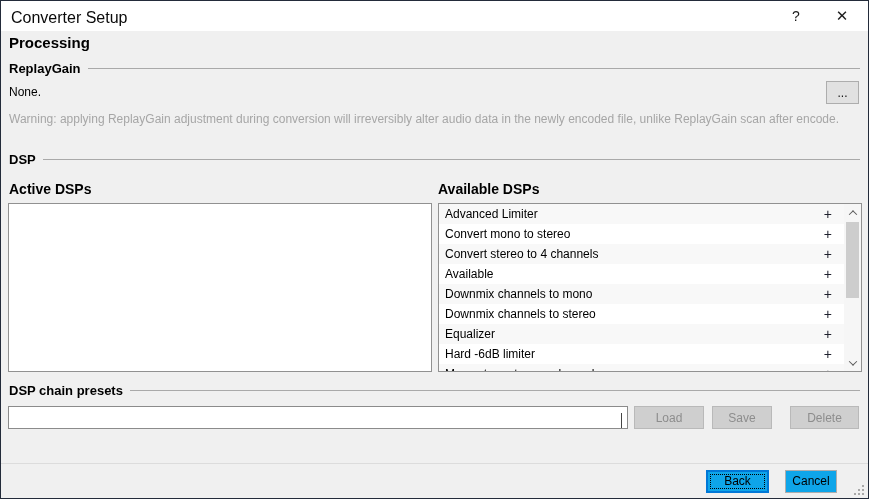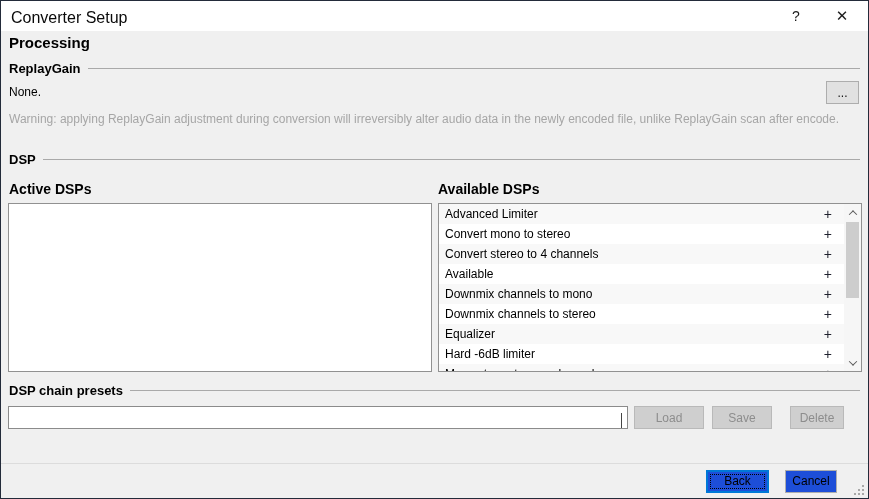--- a/index.html
+++ b/index.html
@@ -57,27 +57,27 @@
     border:1px solid #8b8b8b;}
   .combo input{position:absolute;left:3px;top:2px;right:26px;bottom:2px;border:none;
     outline:none;font-family:inherit;font-size:12px;background:transparent;width:580px;}
   .combo .chev-box{position:absolute;right:5px;top:7px;}
   .combo .chev{border-color:#444;}
   .btn{position:absolute;top:405px;height:23px;font-size:12px;text-align:center;
     font-family:inherit;}
   .btn-disabled{background:#cfcfcf;border:1px solid #b9b9b9;color:#8d8d8d;}
   .btn-load{left:633px;width:70px;}
   .btn-save{left:711px;width:60px;}
-  .btn-delete{left:789px;width:54px;}
+  .btn-delete{left:789px;width:69px;}
   
   .chk-row{position:absolute;left:7px;top:444px;display:flex;align-items:center;}
   .chk-box{width:13px;height:13px;background:#fff;border:1px solid #4a4a4a;margin-right:5px;flex:none;}
   
   .footer-rule{position:absolute;left:0;right:0;top:462px;height:1px;background:#dcdcdc;}
-  .foot-btn{position:absolute;top:469px;height:23px;background:#1d4ed8;font-size:12px;
+  .foot-btn{position:absolute;top:469px;height:23px;background:#0ea5e9;font-size:12px;
     font-family:inherit;text-align:center;line-height:19px;}
   .btn-back{left:705px;width:63px;border:2px solid var(--accent);outline:1px dotted #000;
     outline-offset:-5px;}
   .btn-cancel{left:784px;width:52px;border:1px solid #adadad;}
   .grip{position:absolute;right:4px;bottom:3px;width:10px;height:10px;}
   .grip i{position:absolute;width:2px;height:2px;background:#a8a8a8;}
 </style>
 </head>
 <body>
 

